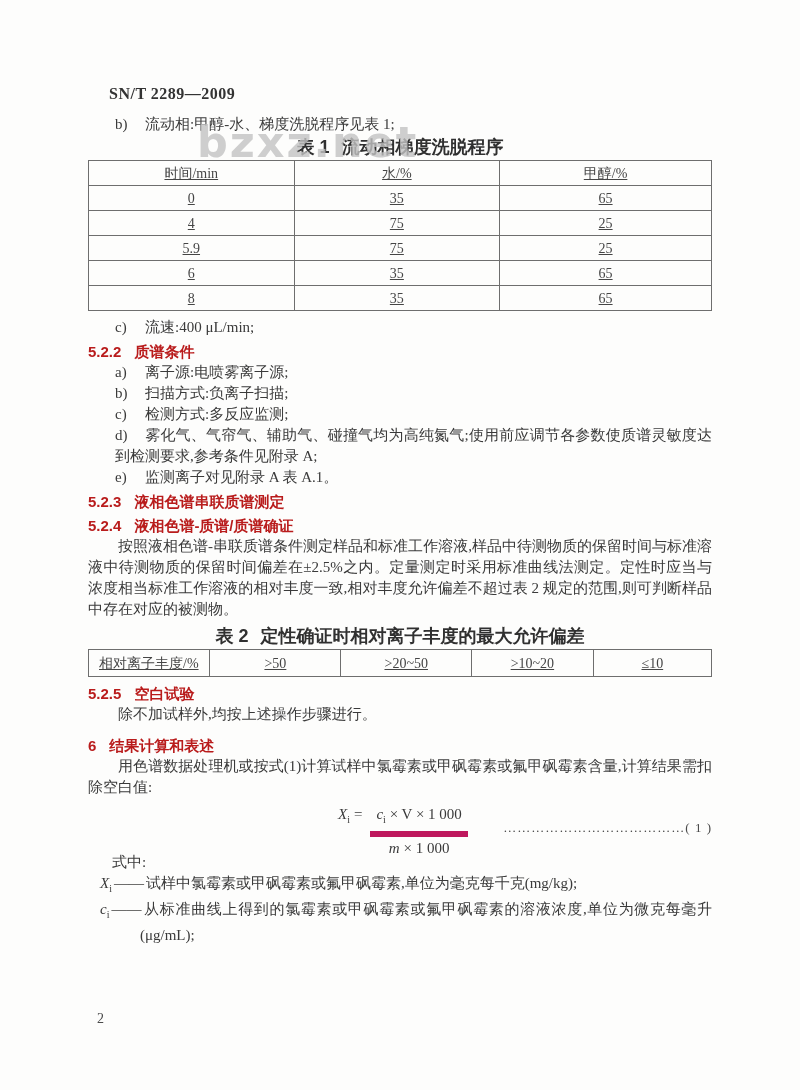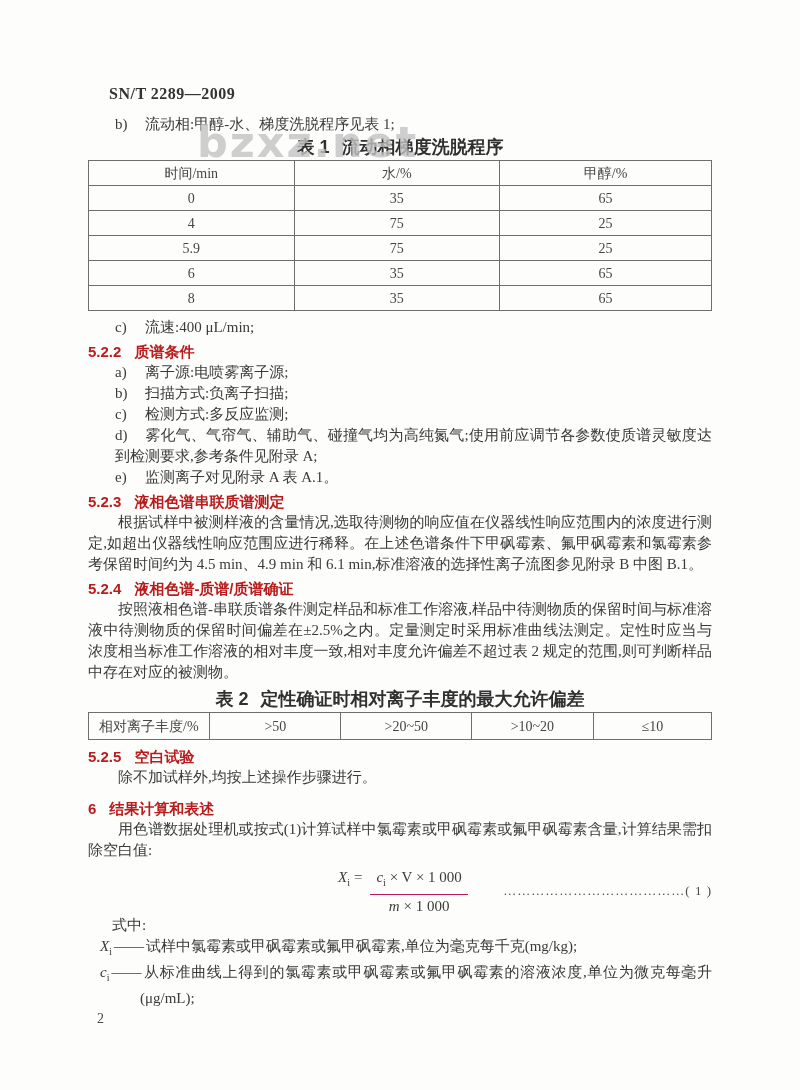--- a/index.html
+++ b/index.html
@@ -48,34 +48,35 @@
   }
   .caption .cap-num{margin-right:12px;}
   table{width:100%;border-collapse:collapse;table-layout:fixed;margin:2px 0 6px 0;}
   td{
     border:1px solid #6e6e6e;
     height:24px;
     text-align:center;
     font-size:14px;
     padding:0 4px;
     color:#454545;
+    text-decoration:underline;
   }
   .t2 td{height:26px;}
   .t2 td.rowlabel{text-align:left;padding-left:10px;}
   .sec6{margin-top:10px;}
   .formula-row{position:relative;height:46px;margin:6px 0 2px 0;}
   .formula{
     position:absolute;left:250px;top:0;
     display:flex;align-items:flex-start;
     font-size:15px;
   }
   .formula var{font-style:italic;font-family:"Liberation Serif",serif;}
   .formula sub{font-size:10px;}
   .frac{display:inline-block;text-align:center;margin:0 4px;line-height:20px;}
-  .frac .fnum{display:block;border-bottom:1px solid #be185d;padding:0 6px 1px 6px;}
+  .frac .fnum{display:block;border-bottom:6px solid #be185d;padding:0 6px 1px 6px;}
   .frac .fden{display:block;padding-top:1px;}
   .eq-sign{margin:0 4px;}
   .dots{position:absolute;right:0;top:13px;font-size:13px;letter-spacing:1px;color:#4a4a4a;white-space:nowrap;}
   .where{padding-left:24px;}
   .def{padding-left:52px;text-indent:-40px;text-align:justify;}
   .def var{font-style:italic;}
   .def sub{font-size:10px;}
   .def .dash{margin:0 2px;}
   .footer-pagenum{position:absolute;left:97px;top:1008px;font-size:14px;color:#4a4a4a;}
   .watermark{
@@ -167,21 +168,20 @@
   <div class="li">
     <span class="lbl">d)</span><span>雾化气、气帘气、辅助气、碰撞气均为高纯氮气;使用前应调节各参数使质谱灵敏度达到检测要求,参考条件见附录 A;</span>
   </div>
   <div class="li">
     <span class="lbl">e)</span><span>监测离子对见附录 A 表 A.1。</span>
   </div>
 
   <div class="heading">
     <span class="num">5.2.3</span><span>液相色谱串联质谱测定</span>
   </div>
-  <div class="para">根据试样中被测样液的含量情况,选取待测物的响应值在仪器线性响应范围内的浓度进行测定,如超出仪器线性响应范围应进行稀释。在上述色谱条件下甲砜霉素、氟甲砜霉素和氯霉素参考保留时间约为 4.5 min、4.9 min 和 6.1 min,标准溶液的选择性离子流图参见附录 B 中图 B.1。</div>
 
   <div class="heading">
     <span class="num">5.2.4</span><span>液相色谱-质谱/质谱确证</span>
   </div>
   <div class="para">按照液相色谱-串联质谱条件测定样品和标准工作溶液,样品中待测物质的保留时间与标准溶液中待测物质的保留时间偏差在±2.5%之内。定量测定时采用标准曲线法测定。定性时应当与浓度相当标准工作溶液的相对丰度一致,相对丰度允许偏差不超过表 2 规定的范围,则可判断样品中存在对应的被测物。</div>
 
   <div class="caption" style="margin-top:6px;">
     <span class="cap-num">表 2</span><span>定性确证时相对离子丰度的最大允许偏差</span>
   </div>
 

